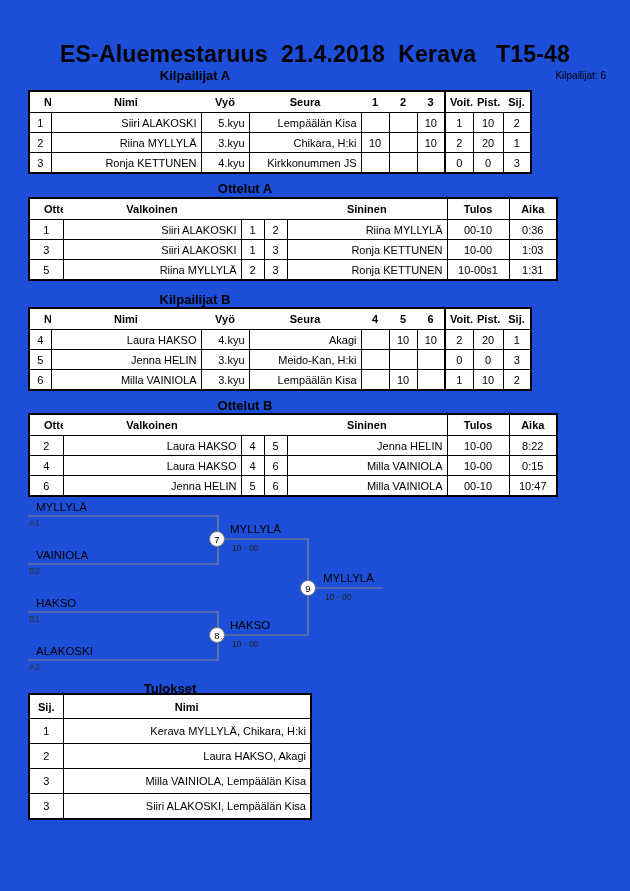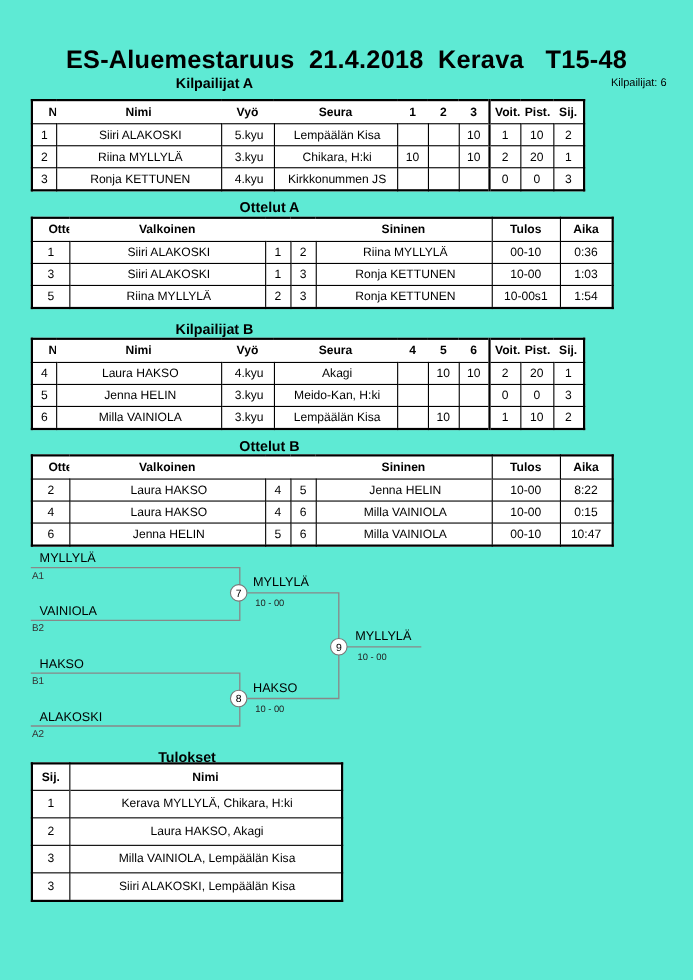--- a/index.html
+++ b/index.html
@@ -1,32 +1,32 @@
 <!DOCTYPE html>
 <html><head>
 <meta charset="utf-8">
 <style>
   html,body { margin:0; padding:0; background:#fff; }
   .page {
-    position:relative; width:630px; height:891px; background:#5eead4;
+    position:relative; width:630px; height:891px; background:#1d4ed8;
     font-family:"Liberation Sans", sans-serif; color:#000; overflow:hidden;
   }
   .main-title {
     position:absolute; top:41px; left:0; width:630px; text-align:center;
     font-size:23px; font-weight:bold; white-space:pre; margin:0; letter-spacing:0.2px;
   }
   .sec-title { position:absolute; font-size:13px; font-weight:bold; text-align:center; }
   .count-label { position:absolute; top:70px; right:24px; font-size:10px; }
 
   table { position:absolute; border-collapse:collapse; table-layout:fixed;
           border:2px solid #000; font-size:11px; background:#fff; }
   td, th { padding:0 4px; overflow:hidden; white-space:nowrap; height:19px; }
   th { border:none; font-size:11px; font-weight:bold; text-align:center; height:20px; }
   td { border:1px solid #000; }
-  .al { text-align:center; padding-left:7px; }
+  .al { text-align:right; padding-left:7px; }
   .ac { text-align:center; }
   .hL { text-align:left; padding-left:14px; }
   .thickL { border-left:2px solid #000 !important; }
   .divL { border-left:1px solid #000; }
   .results-table td { height:24px; }
   .results-table th { height:23px; }
 
   svg text { font-family:"Liberation Sans", sans-serif; }
 </style>
 </head>
@@ -143,21 +143,21 @@
       <td class="ac">10-00</td>
       <td class="ac">1:03</td>
     </tr>
     <tr>
       <td class="ac">5</td>
       <td class="al">Riina MYLLYLÄ</td>
       <td class="ac">2</td>
       <td class="ac">3</td>
       <td class="al">Ronja KETTUNEN</td>
       <td class="ac">10-00s1</td>
-      <td class="ac">1:54</td>
+      <td class="ac">1:31</td>
     </tr>
   </tbody>
     </table>
 
   <div class="sec-title" style="top:292px; left:28px; width:334px;">Kilpailijat B</div>
 
   <table style="top:307px; left:28px; width:502px;">
     <colgroup>
         <col style="width:22px">
         <col style="width:150px">

